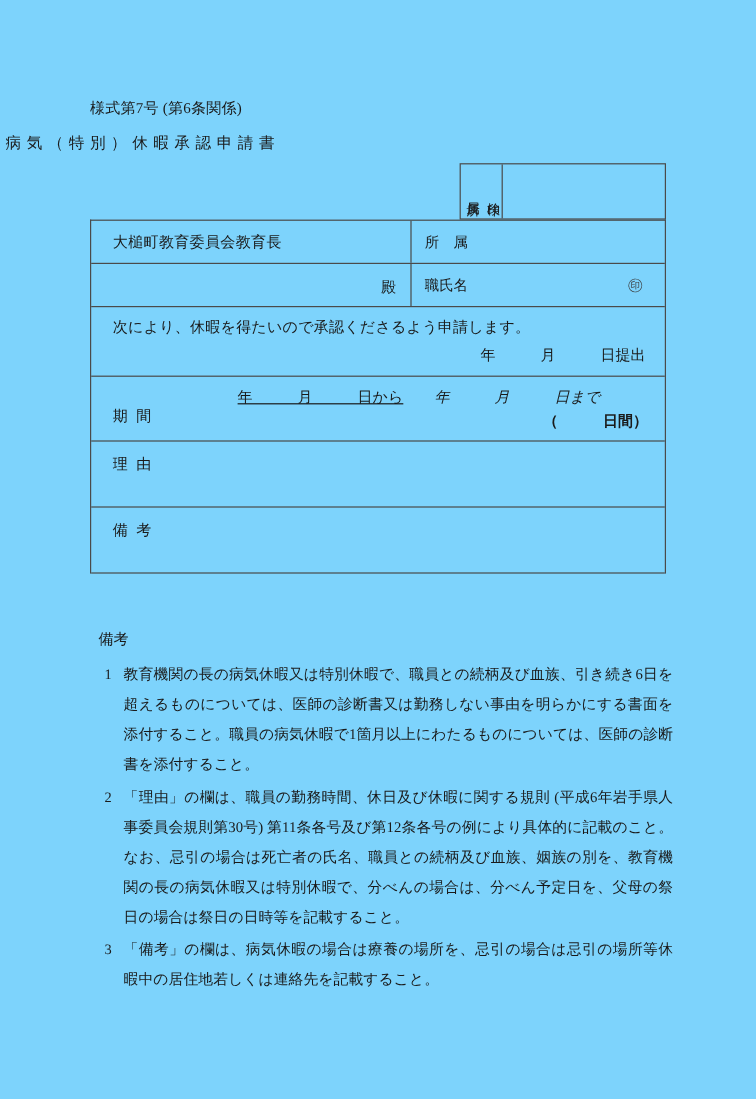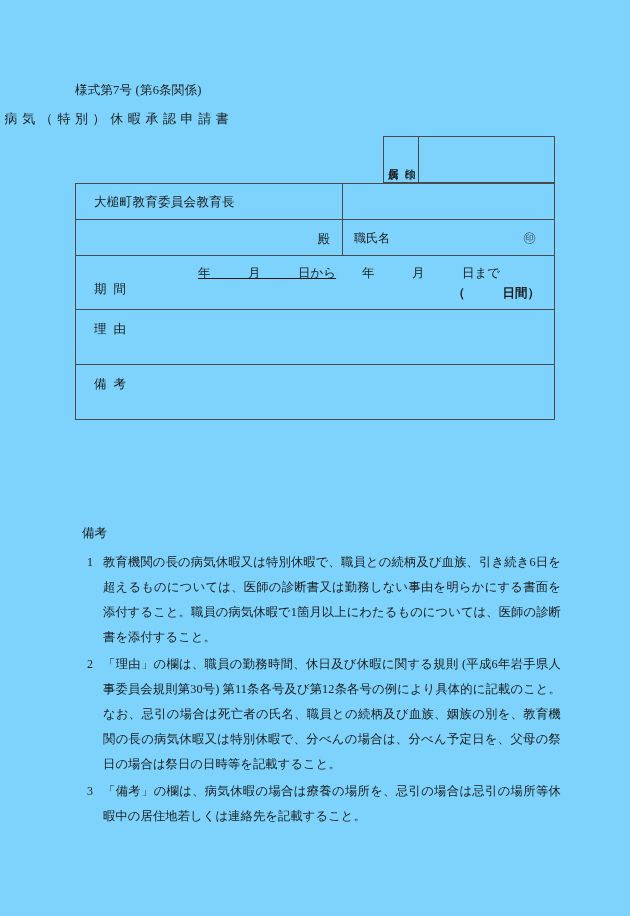--- a/index.html
+++ b/index.html
@@ -174,20 +174,21 @@
     font-size: 12.5px;
     white-space: nowrap;
     text-decoration: underline;
   }
   .period-to {
     position: absolute;
     left: 286px;
     top: 9px;
     font-size: 12.5px;
     white-space: nowrap;
+    font-style: italic;
   }
   .period-days {
     position: absolute;
     right: 14px;
     bottom: 7px;
     font-size: 12.5px;
     white-space: nowrap;
     font-weight: bold;
   }
 
@@ -258,32 +259,41 @@
     </div>
     <div class="stamp-blank"></div>
   </div>
 
   <div class="form-table">
 
     <div class="trow r-addr">
       <div class="cell-left">
         <span class="addressee">大槌町教育委員会教育長</span>
       </div>
+      <div class="cell-right">
+        <span class="field-label">所　属</span>
+      </div>
     </div>
 
     <div class="trow r-name">
       <div class="cell-left">
         <span class="dono">殿</span>
       </div>
       <div class="cell-right">
         <span class="field-label">職氏名</span>
         <span class="seal-mark">㊞</span>
       </div>
     </div>
 
+    <div class="trow r-request">
+      <div class="cell-right">
+        <span class="request-text">次により、休暇を得たいので承認くださるよう申請します。</span>
+        <span class="submit-date">年　　　月　　　日提出</span>
+      </div>
+    </div>
 
     <div class="trow r-period">
       <div class="cell-right">
         <span class="period-label">期間</span>
         <span class="period-from">年　　　月　　　日から</span>
         <span class="period-to">年　　　月　　　日まで</span>
         <span class="period-days">（　　　日間）</span>
       </div>
     </div>
 

